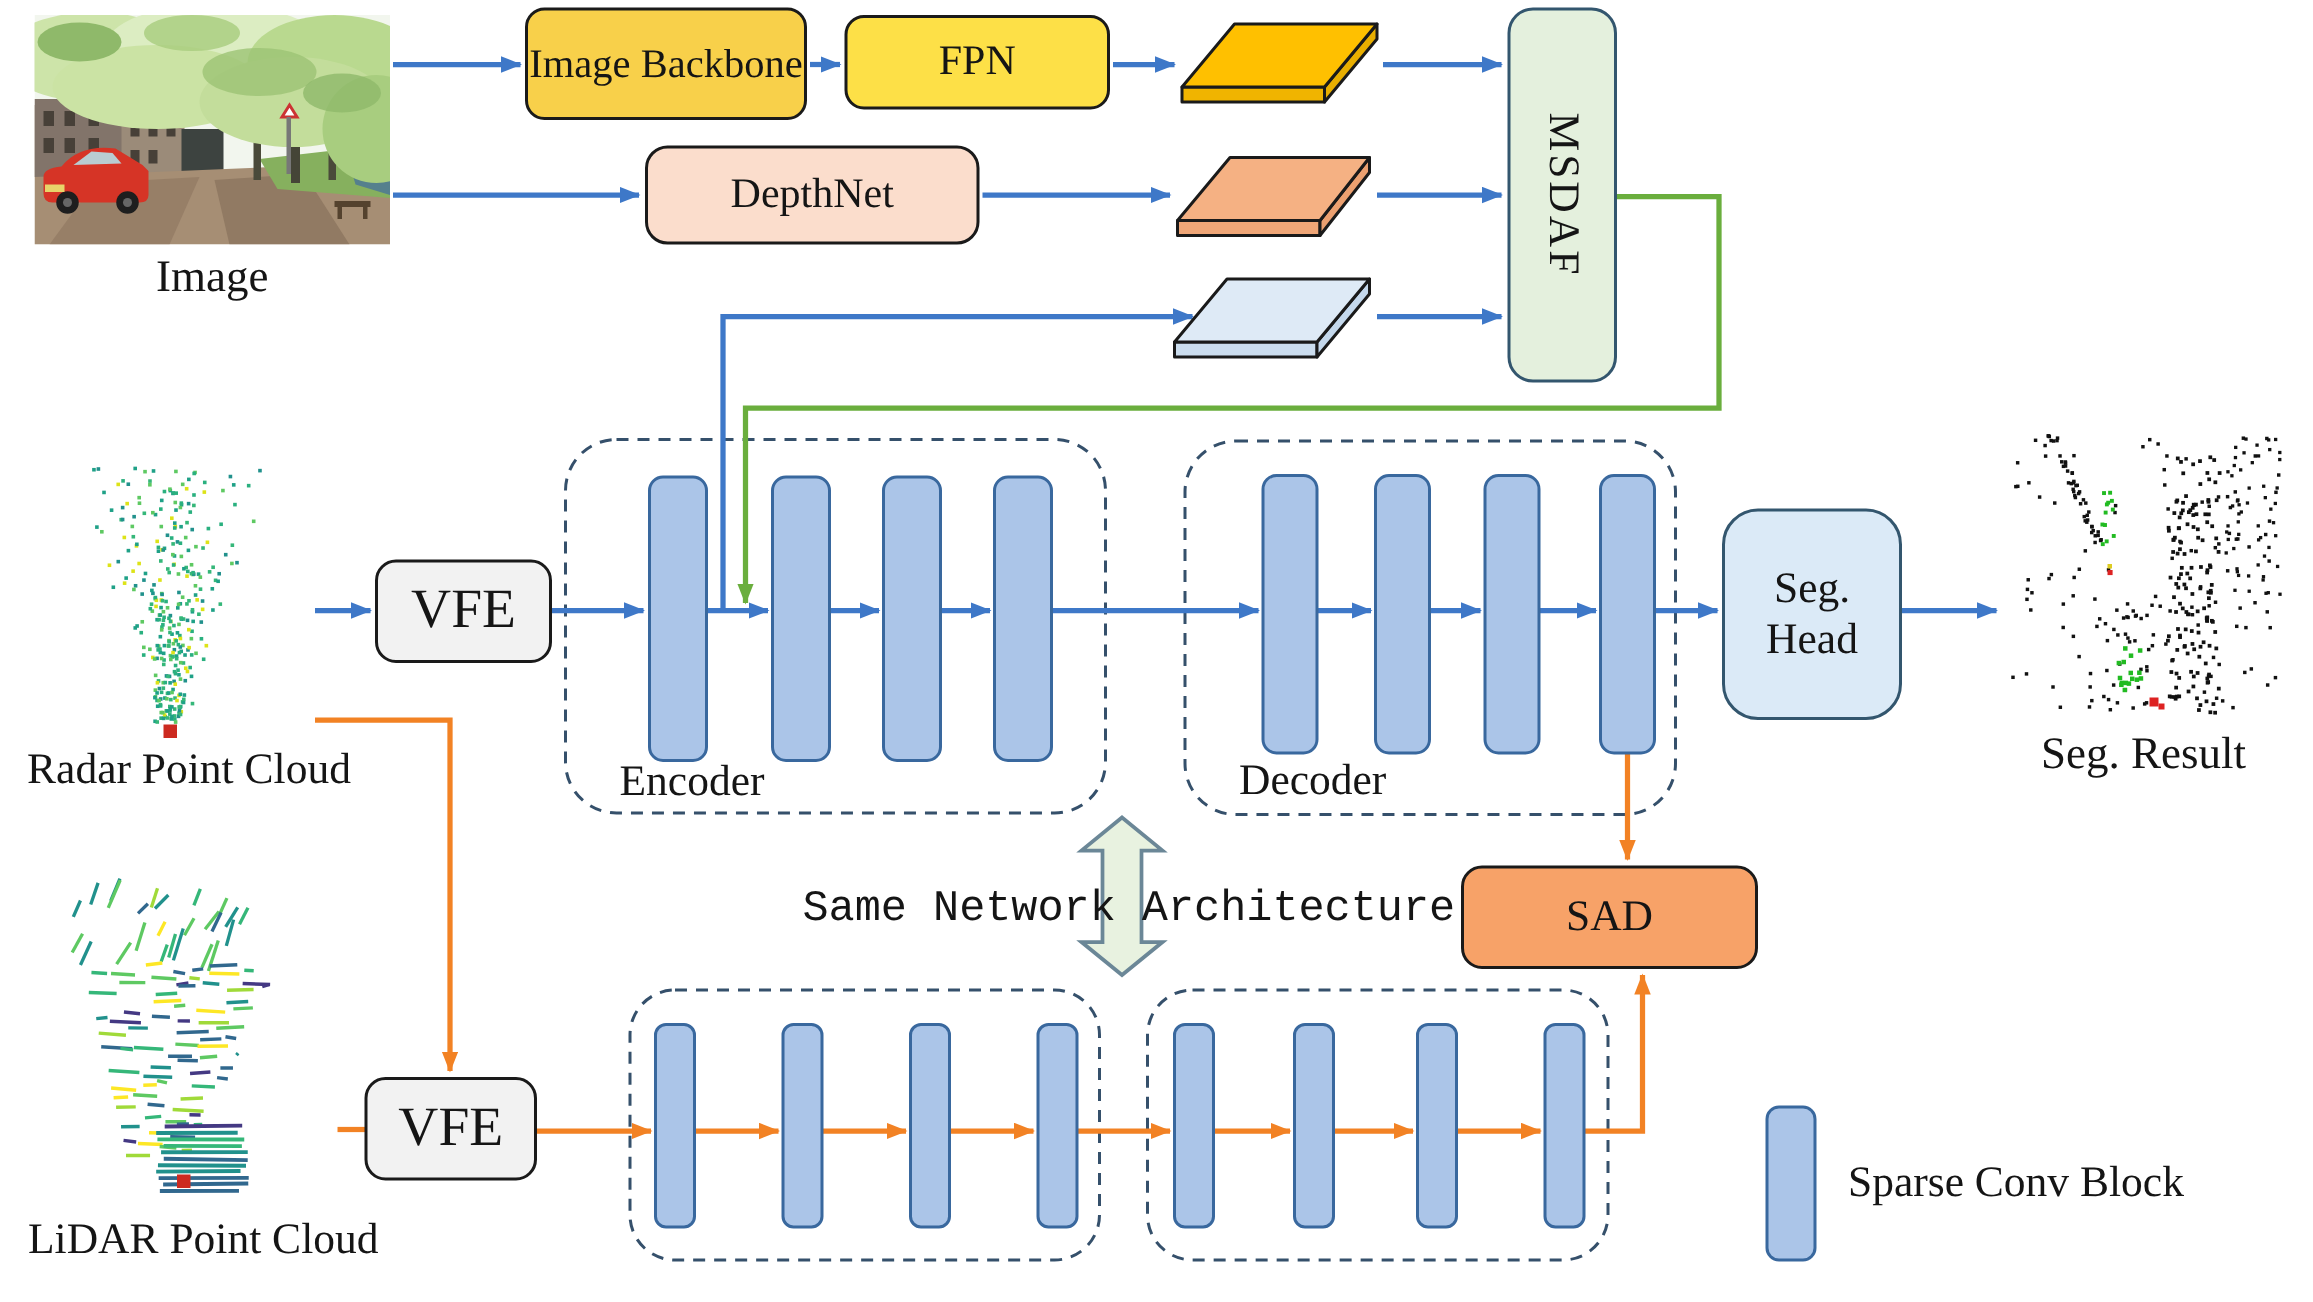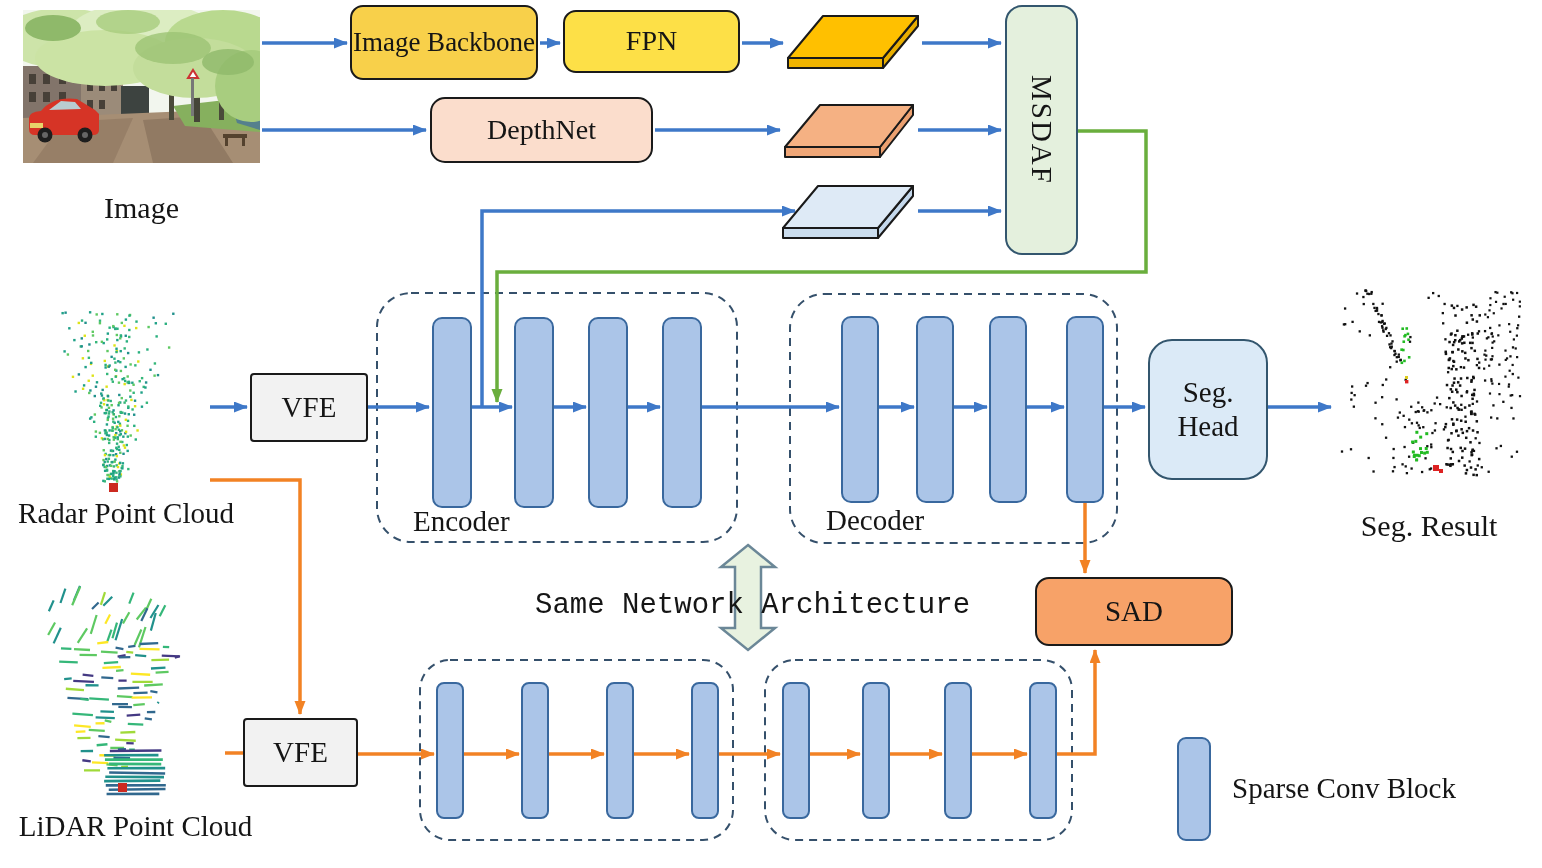--- a/index.html
+++ b/index.html
@@ -10,27 +10,27 @@
        box-sizing:border-box;line-height:1.16;}
   .lbl{position:absolute;white-space:nowrap;}
   .center{text-align:center;white-space:normal;}
   .backbone{left:350px;top:5px;width:188px;height:75px;background:#F8D04A;border:2.5px solid #1a1a1a;border-radius:13px;font-size:27px;}
   .fpn{left:563px;top:10px;width:177px;height:63px;background:#fde047;border:2.5px solid #1a1a1a;border-radius:13px;font-size:28px;}
   .depthnet{left:430px;top:97px;width:223px;height:66px;background:#FBDDCC;border:2.5px solid #1a1a1a;border-radius:15px;font-size:28px;}
   .msdaf{left:1005px;top:5px;width:73px;height:250px;background:#E4F0DD;border:2px solid #33566E;border-radius:17px;
          font-size:29px;writing-mode:vertical-rl;letter-spacing:2px;}
   .vfe1{left:250px;top:373px;width:118px;height:69px;}
   .vfe2{left:243px;top:718px;width:115px;height:69px;}
-  .vfe{background:#F2F2F2;border:2.5px solid #1a1a1a;border-radius:4px;font-size:29px;font-family:Liberation Serif, serif;}
+  .vfe{background:#F2F2F2;border:2.5px solid #1a1a1a;border-radius:14px;font-size:37px;font-family:Liberation Serif, serif;}
   .seghead{left:1148px;top:339px;width:120px;height:141px;background:#DBEAF7;border:2px solid #33566E;border-radius:24px;font-size:29px;}
-  .sad{left:1035px;top:577px;width:198px;height:69px;background:#F7A268;border:2px solid #1a1a1a;border-radius:14px;font-size:29px;}
+  .sad{left:974px;top:577px;width:198px;height:69px;background:#F7A268;border:2px solid #1a1a1a;border-radius:14px;font-size:29px;}
   .photo{position:absolute;left:23px;top:10px;width:237px;height:153px;}
   .cloud{position:absolute;}
   .t29{font-size:29px;}
-  .t30{font-size:30px;margin-top:23px;}
+  .t30{font-size:30px;}
 </style>
 </head>
 <body>
 
 <div id="canvas">
 
   <svg id="wires" viewBox="0 0 1542 868">
     <defs>
       <marker id="mb" markerUnits="userSpaceOnUse" markerWidth="16" markerHeight="13" refX="13" refY="5.5" orient="auto">
         <path d="M0,0 L14,5.5 L0,11 Z" fill="#3E78C8"></path>

